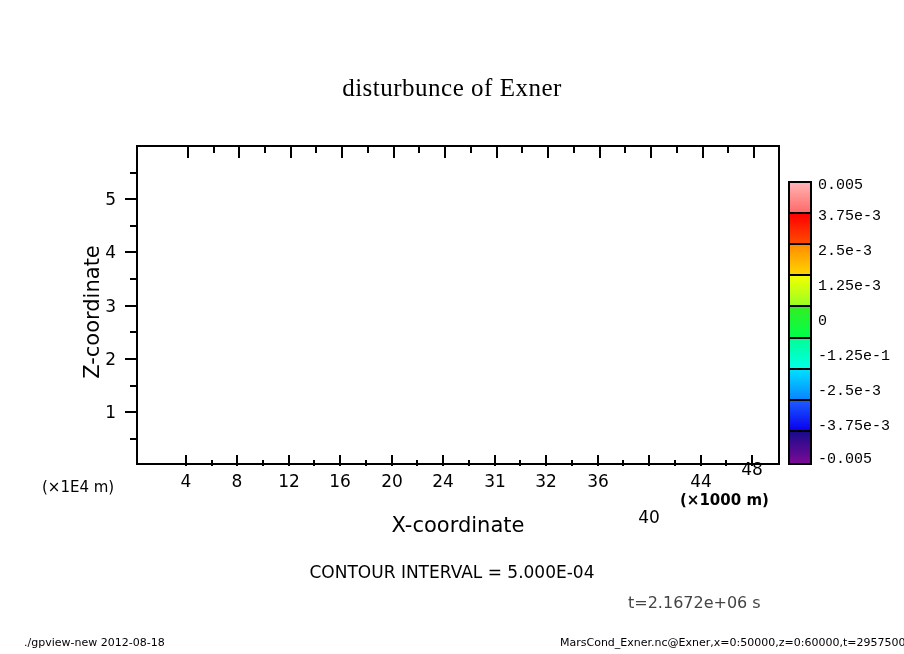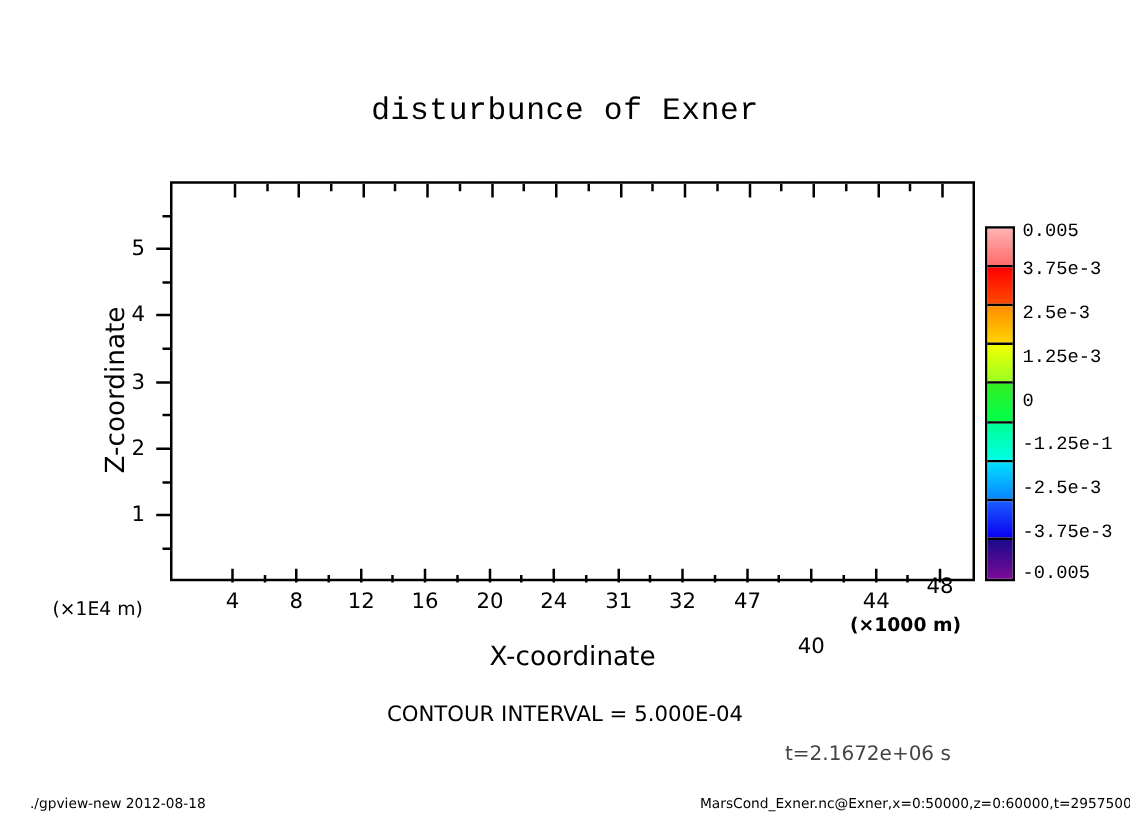--- a/index.html
+++ b/index.html
@@ -18,21 +18,21 @@
 
   .abs { position: absolute; }
 
   
   #plot-title {
     left: 0; right: 0;
     top: 74px;
     text-align: center;
     font-size: 25px;
     letter-spacing: 0.5px;
-    font-family: Liberation Mono, monospace;
+    font-family: Liberation Serif, serif;
     font-weight: 400;
   }
 
   
   #plot-frame {
     left: 136px;
     top: 145px;
     width: 644px;
     height: 320px;
     border: 2px solid #000;
@@ -274,21 +274,21 @@
 </div>
 
 <div class="xtick-label abs" style="left:186px; top:471px;">4</div>
 <div class="xtick-label abs" style="left:237px; top:471px;">8</div>
 <div class="xtick-label abs" style="left:289px; top:471px;">12</div>
 <div class="xtick-label abs" style="left:340px; top:471px;">16</div>
 <div class="xtick-label abs" style="left:392px; top:471px;">20</div>
 <div class="xtick-label abs" style="left:443px; top:471px;">24</div>
 <div class="xtick-label abs" style="left:495px; top:471px;">31</div>
 <div class="xtick-label abs" style="left:546px; top:471px;">32</div>
-<div class="xtick-label abs" style="left:598px; top:471px;">47</div>
+<div class="xtick-label abs" style="left:598px; top:471px;">36</div>
 <div class="xtick-label abs" style="left:649px; top:471px;margin-top:36px;">40</div>
 <div class="xtick-label abs" style="left:701px; top:471px;">44</div>
 <div class="xtick-label abs" style="left:752px; top:459px;">48</div>
 
 <div class="abs">
   <div class="tick tick-y-minor" style="left:130px; top:172px;"></div>
   <div class="tick tick-y-major" style="left:125px; top:198px;"></div>
   <div class="tick tick-y-minor" style="left:130px; top:225px;"></div>
   <div class="tick tick-y-major" style="left:125px; top:251px;"></div>
   <div class="tick tick-y-minor" style="left:130px; top:278px;"></div>

